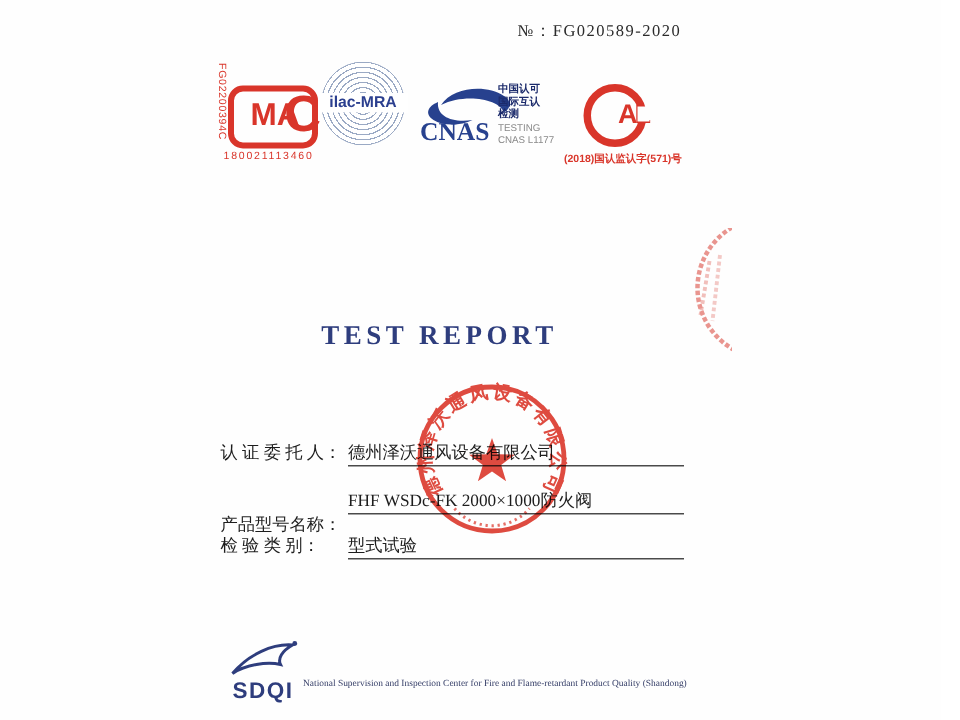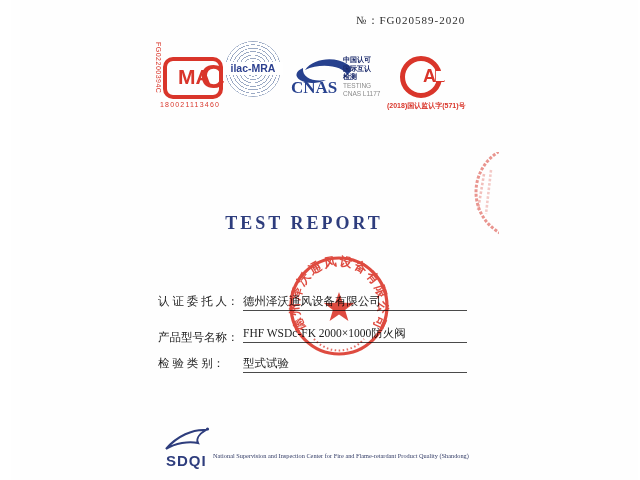--- a/index.html
+++ b/index.html
@@ -1,17 +1,17 @@
 <!DOCTYPE html>
 <html><head>
 <meta charset="utf-8">
 <style>
   html,body{margin:0;padding:0;}
   body{width:640px;height:480px;background:#ffffff;font-family:"Liberation Serif",serif;}
-  .page{position:relative;width:627px;height:480px;background:#fefefe;overflow:hidden;margin-left:11px;}
+  .page{position:relative;width:627px;height:480px;background:#fefefe;overflow:hidden;}
 
   .report-no{position:absolute;left:345px;top:13px;font-size:11px;color:#2b2b2b;letter-spacing:1px;}
 
   
   .side-code{position:absolute;left:151px;top:42px;font-size:7px;color:#d9352a;font-family:"Liberation Sans",sans-serif;transform:rotate(90deg);transform-origin:left top;letter-spacing:.5px;white-space:nowrap;}
   .cma{position:absolute;left:152px;top:57px;width:52px;height:34px;border:4px solid #d9352a;border-radius:10px;}
   .cma .ma{position:absolute;left:11px;top:4px;font-family:"Liberation Sans",sans-serif;font-weight:bold;font-size:21px;color:#d9352a;letter-spacing:0px;}
   .cma .c{position:absolute;right:-6px;top:-3px;font-family:"Liberation Sans",sans-serif;font-weight:bold;font-size:34px;color:#d9352a;line-height:36px;}
   .cma-number{position:absolute;left:149px;top:101px;font-size:7px;color:#d9352a;letter-spacing:1.2px;font-family:"Liberation Sans",sans-serif;}
   .ilac{position:absolute;left:214px;top:41px;width:56px;height:56px;border-radius:50%;
@@ -88,21 +88,21 @@
     <span class="al">AL</span>
     <span class="notch"></span>
   </div>
   <div class="cal-note">(2018)国认监认字(571)号</div>
 
   <div class="title-en">TEST REPORT</div>
 
   <div class="field-label" style="top:294px;">认 证 委 托 人：</div>
   <div class="field-value" style="top:294px;">德州泽沃通风设备有限公司</div>
 
-  <div class="field-label" style="top:330px;">产品型号名称：</div>
+  <div class="field-label" style="top:342px;">产品型号名称：</div>
   <div class="field-value" style="top:326px;">FHF WSDc-FK 2000×1000防火阀</div>
 
   <div class="field-label" style="top:356px;">检 验 类 别：</div>
   <div class="field-value" style="top:356px;">型式试验</div>
 
   <svg class="seal-main" width="110" height="110" viewBox="0 0 110 110">
     <circle cx="55" cy="55" r="48" fill="none" stroke="#dc372b" stroke-width="3.2"></circle>
     <polygon points="55,41 58.8,51.8 70.2,52.1 61.1,59 64.4,69.9 55,63.4 45.6,69.9 48.9,59 39.8,52.1 51.2,51.8" fill="#dc372b"></polygon>
     <path id="sealArc" d="M 25,81 A 40,40 0 1 1 85,81" fill="none"></path>
     <text font-size="12.5" font-weight="bold" fill="#dc372b" letter-spacing="2" font-family="Liberation Sans, sans-serif">

